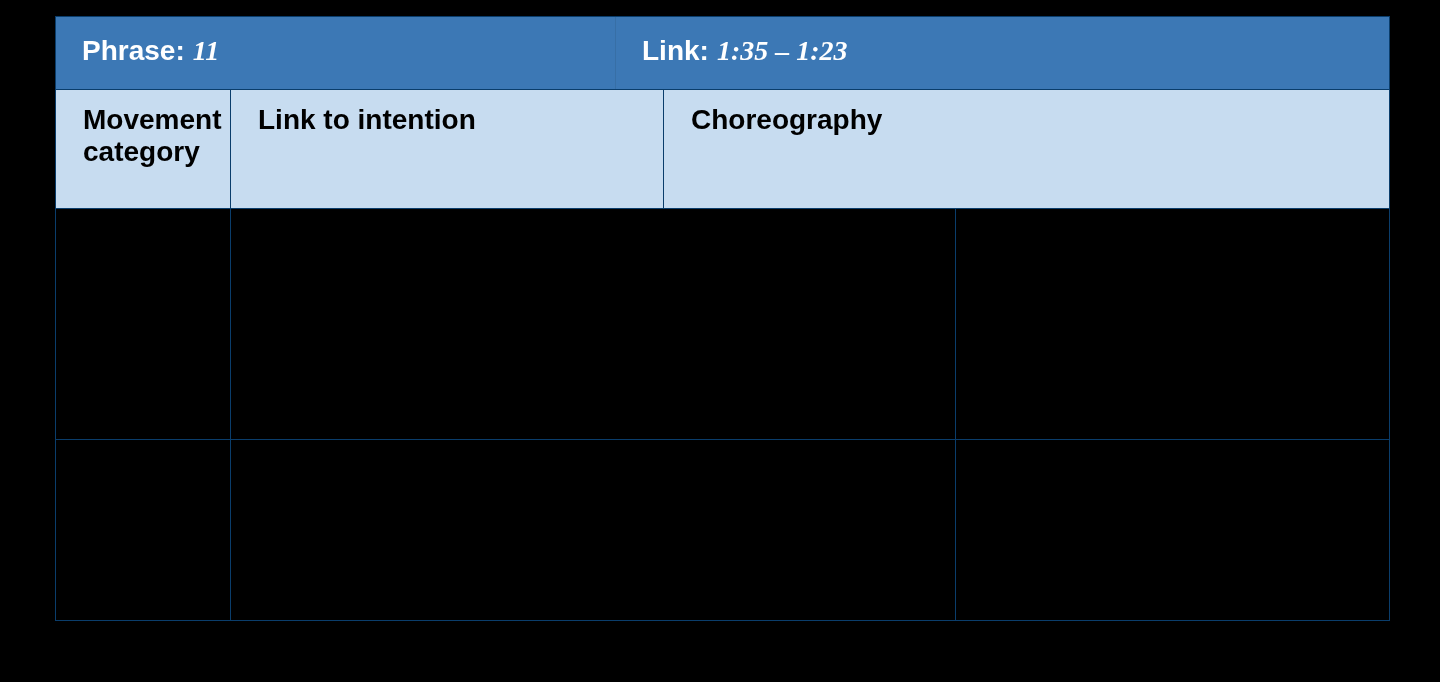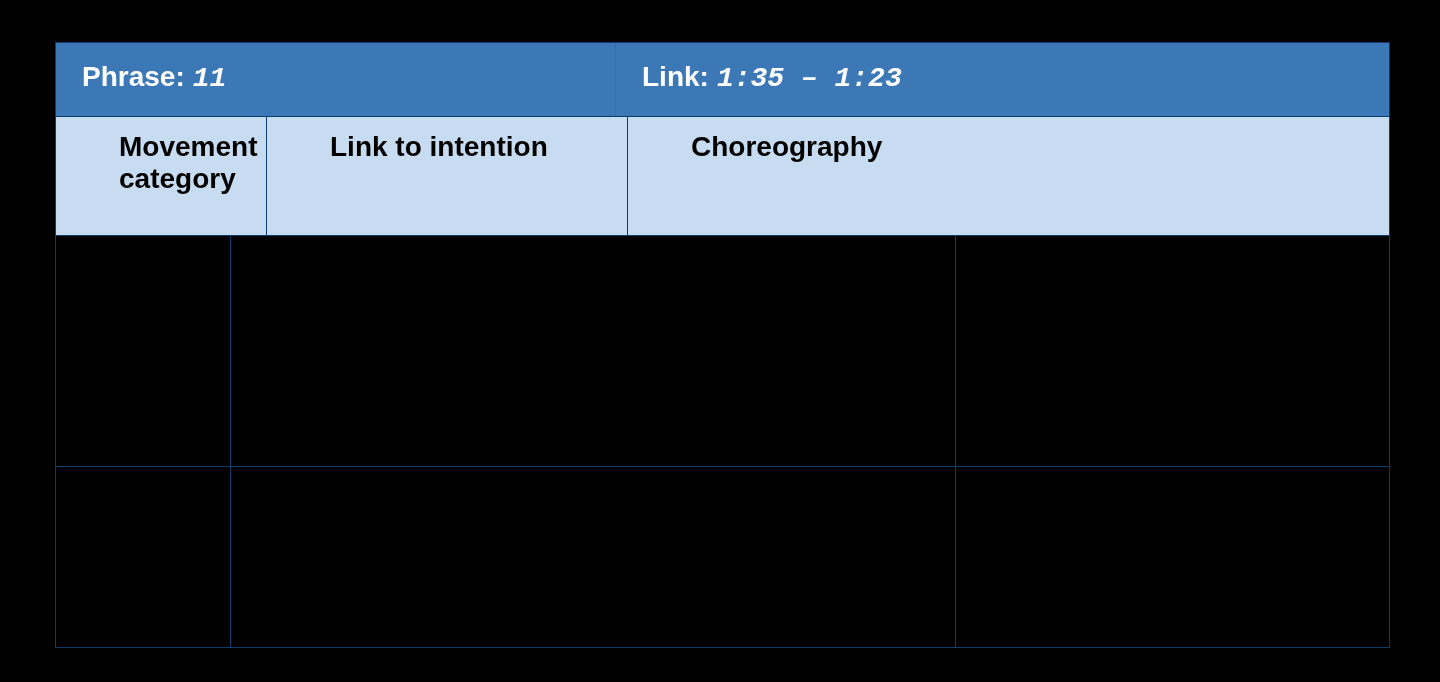--- a/index.html
+++ b/index.html
@@ -6,21 +6,21 @@
     margin: 0;
     padding: 0;
     width: 1440px;
     height: 682px;
     background: #000;
     font-family: "Segoe UI", Arial, sans-serif;
   }
   .table-wrap {
     position: absolute;
     left: 55px;
-    top: 42px;
+    top: 16px;
     width: 1335px;
     border: 1px solid #0a3d6b;
     box-sizing: border-box;
   }
   .header-row {
     display: flex;
     background: #3c78b5;
     color: #fff;
     font-size: 28px;
     font-weight: 700;
@@ -37,38 +37,37 @@
     border-right: 1px solid #376fa6;
   }
   .header-cell-right {
     flex: 1;
   }
   .header-label {
     font-family: "Comic Sans MS", "Segoe UI", sans-serif;
     font-weight: 700;
   }
   .header-value {
-    font-family: Liberation Mono, monospace;
+    font-family: Liberation Serif, serif;
     font-weight: 700;
     margin-left: 8px;
     font-style: italic;
   }
   .heading-row {
     display: flex;
     background: #c7dcf0;
     color: #000;
     font-size: 28px;
     font-weight: 700;
     border-top: 1px solid #0a3d6b;
   }
   .heading-cell {
     box-sizing: border-box;
     padding: 14px 20px 40px 27px;
     border-right: 1px solid #0a3d6b;
-    margin-left: 36px;
   }
   .heading-cell:last-child { border-right: none; }
   .col1 { width: 175px; }
   .col2 { width: 725px; }
   .col3 { flex: 1; }
   .body-row {
     display: flex;
     background: #000;
     border-top: 1px solid #0a3d6b;
   }

